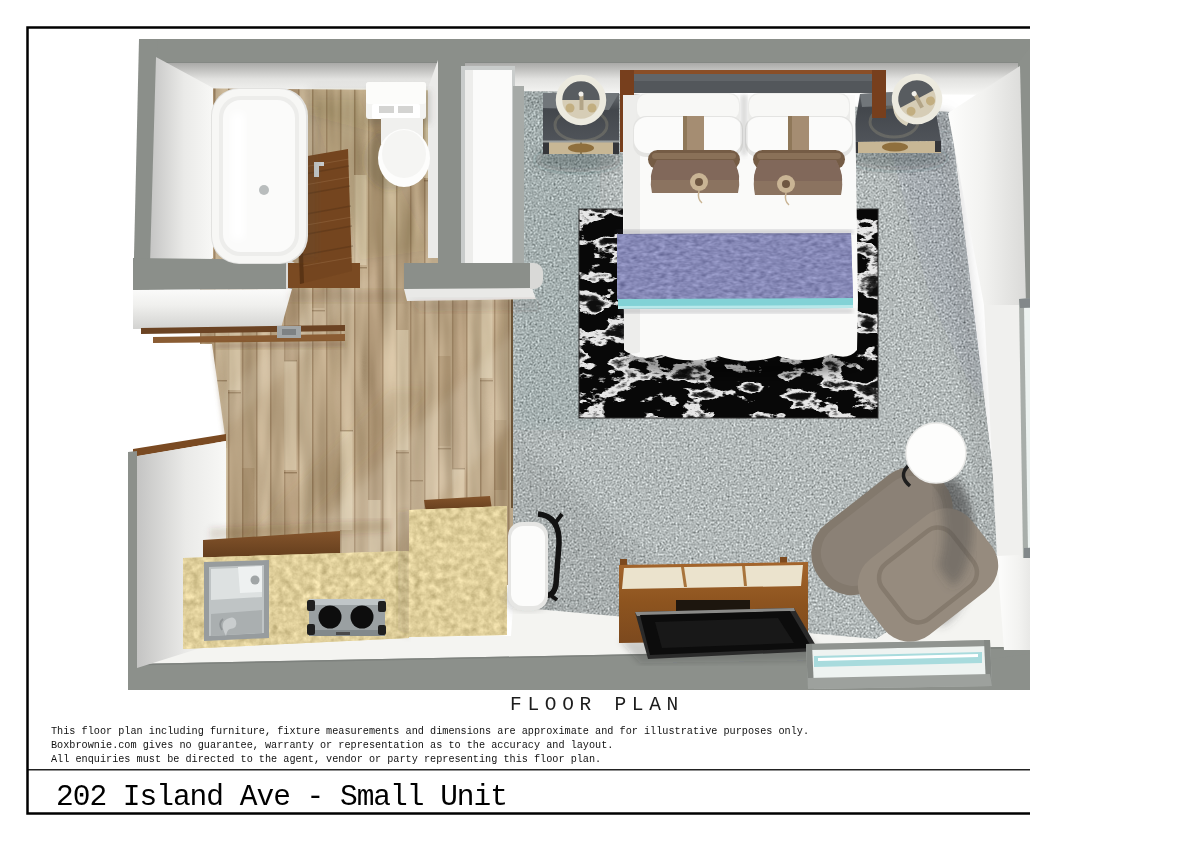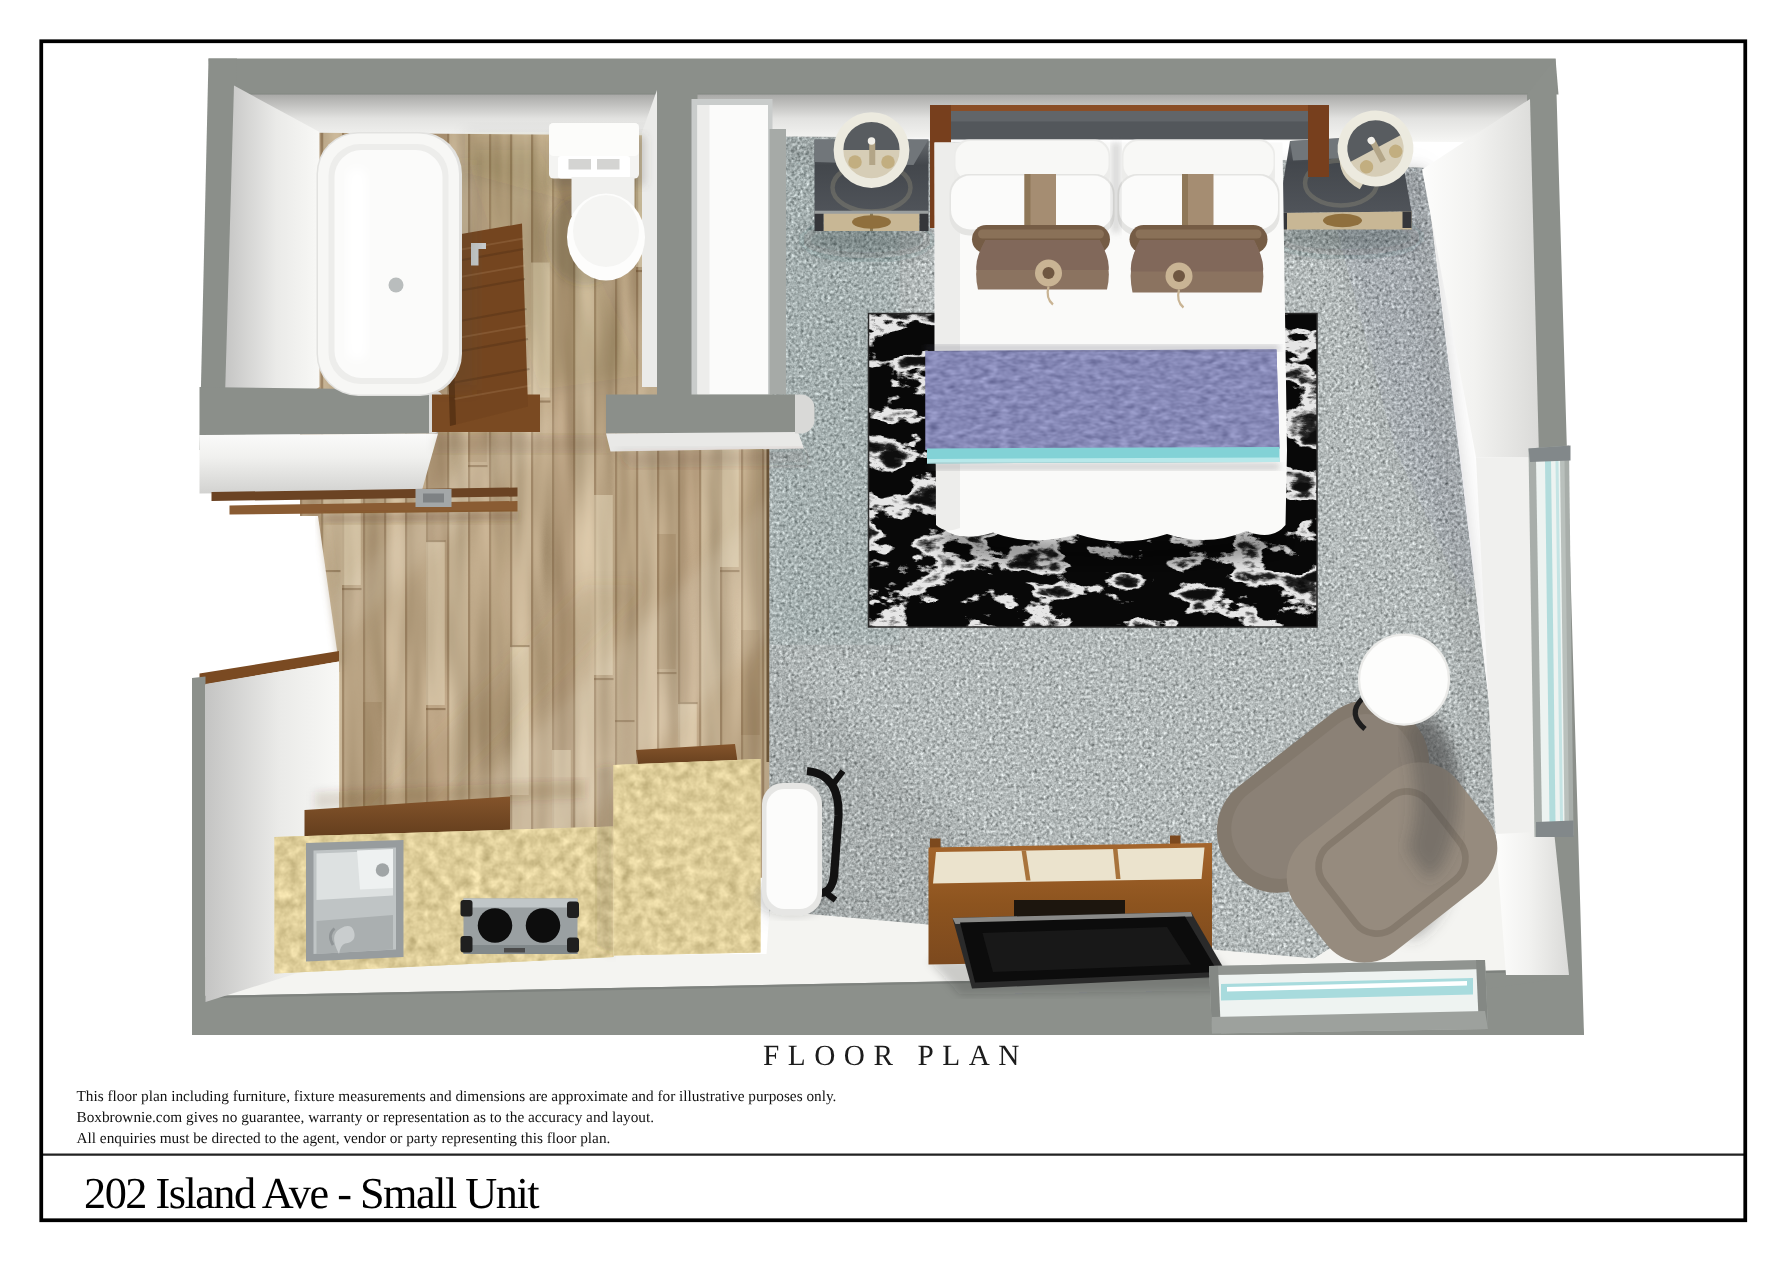--- a/index.html
+++ b/index.html
@@ -1,17 +1,17 @@
 <!DOCTYPE html>
 <html><head>
 <meta charset="utf-8">
 <style>
   html,body{margin:0;padding:0;background:#ffffff;}
-  .page{position:relative;width:1193px;height:844px;background:#ffffff;overflow:hidden;
-        font-family:Liberation Serif, serif;}
+  .page{position:relative;width:1030px;height:844px;background:#ffffff;overflow:hidden;
+        font-family:Liberation Mono, monospace;}
   svg{position:absolute;left:0;top:0;}
 </style>
 </head>
 <body>
 <div class="page">
 <svg width="1193" height="844" viewBox="0 0 1193 844">
 <defs>
   <linearGradient id="faceTop" x1="0" y1="0" x2="0" y2="1">
     <stop offset="0" stop-color="#a9a9a7"></stop>
           <stop offset="0.5" stop-color="#e2e2e0"></stop>

